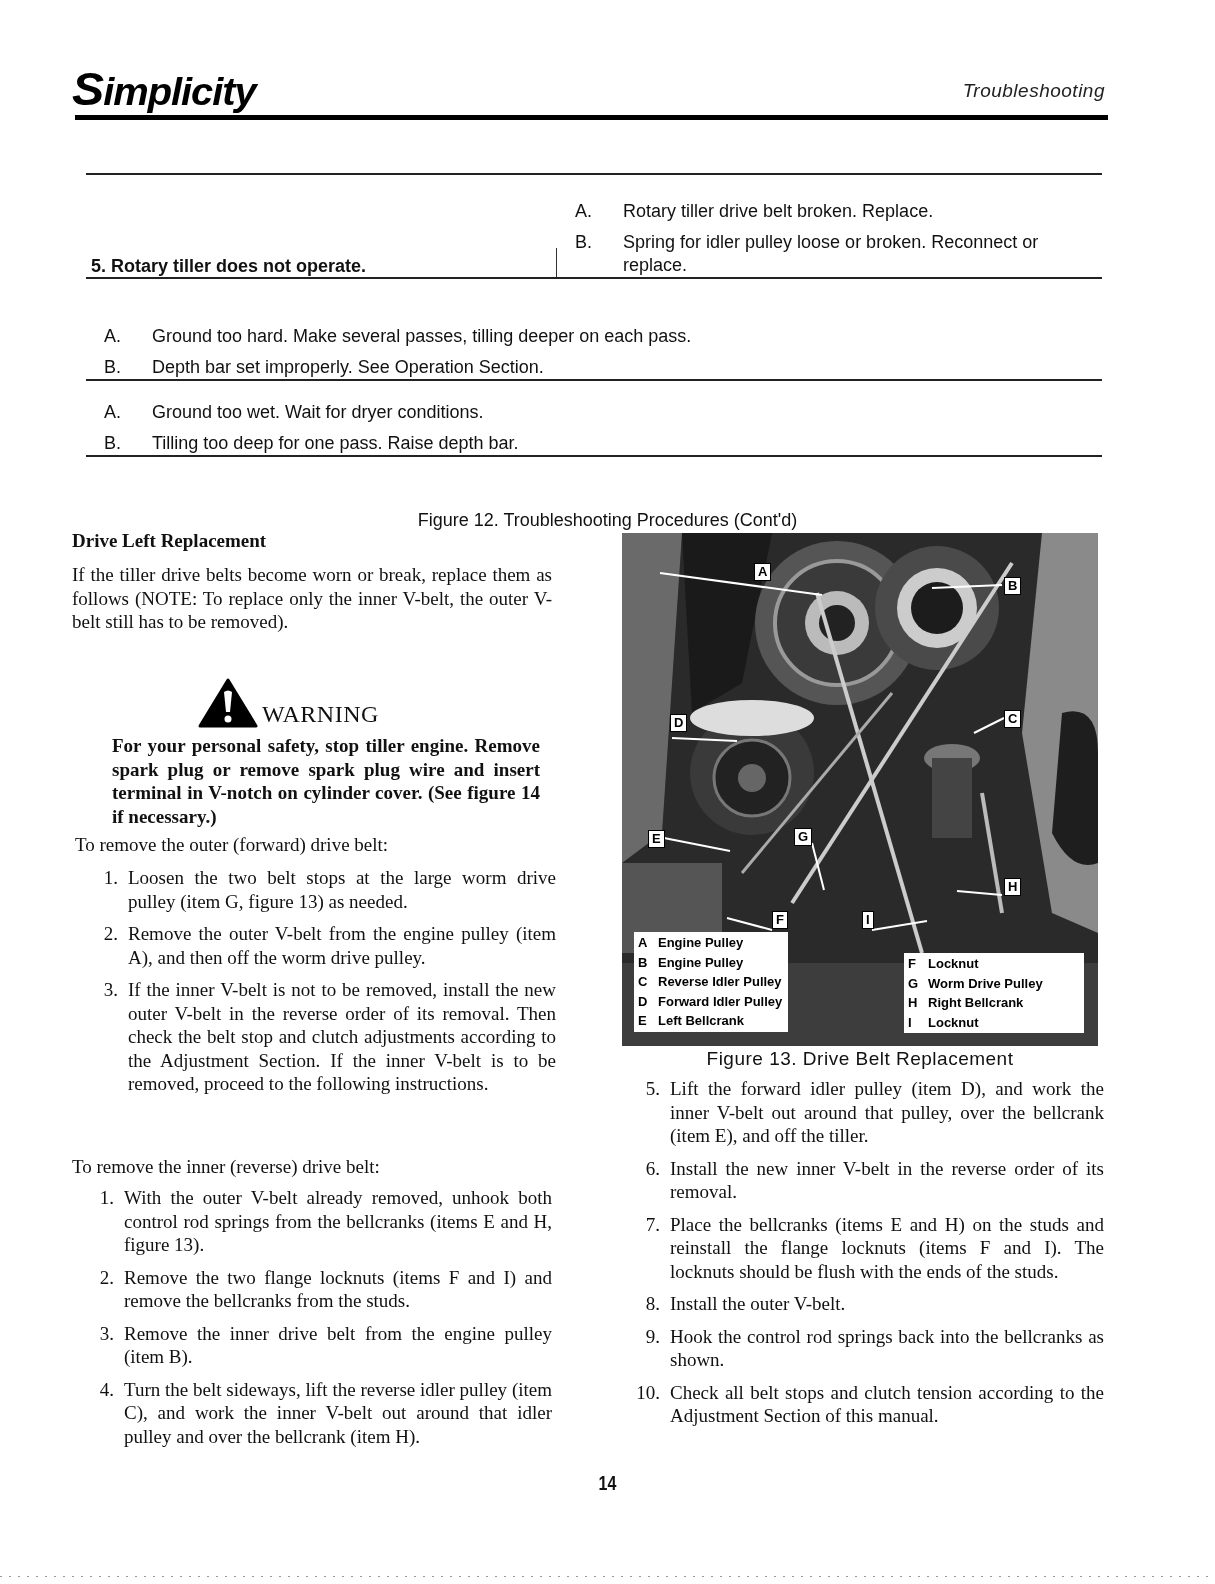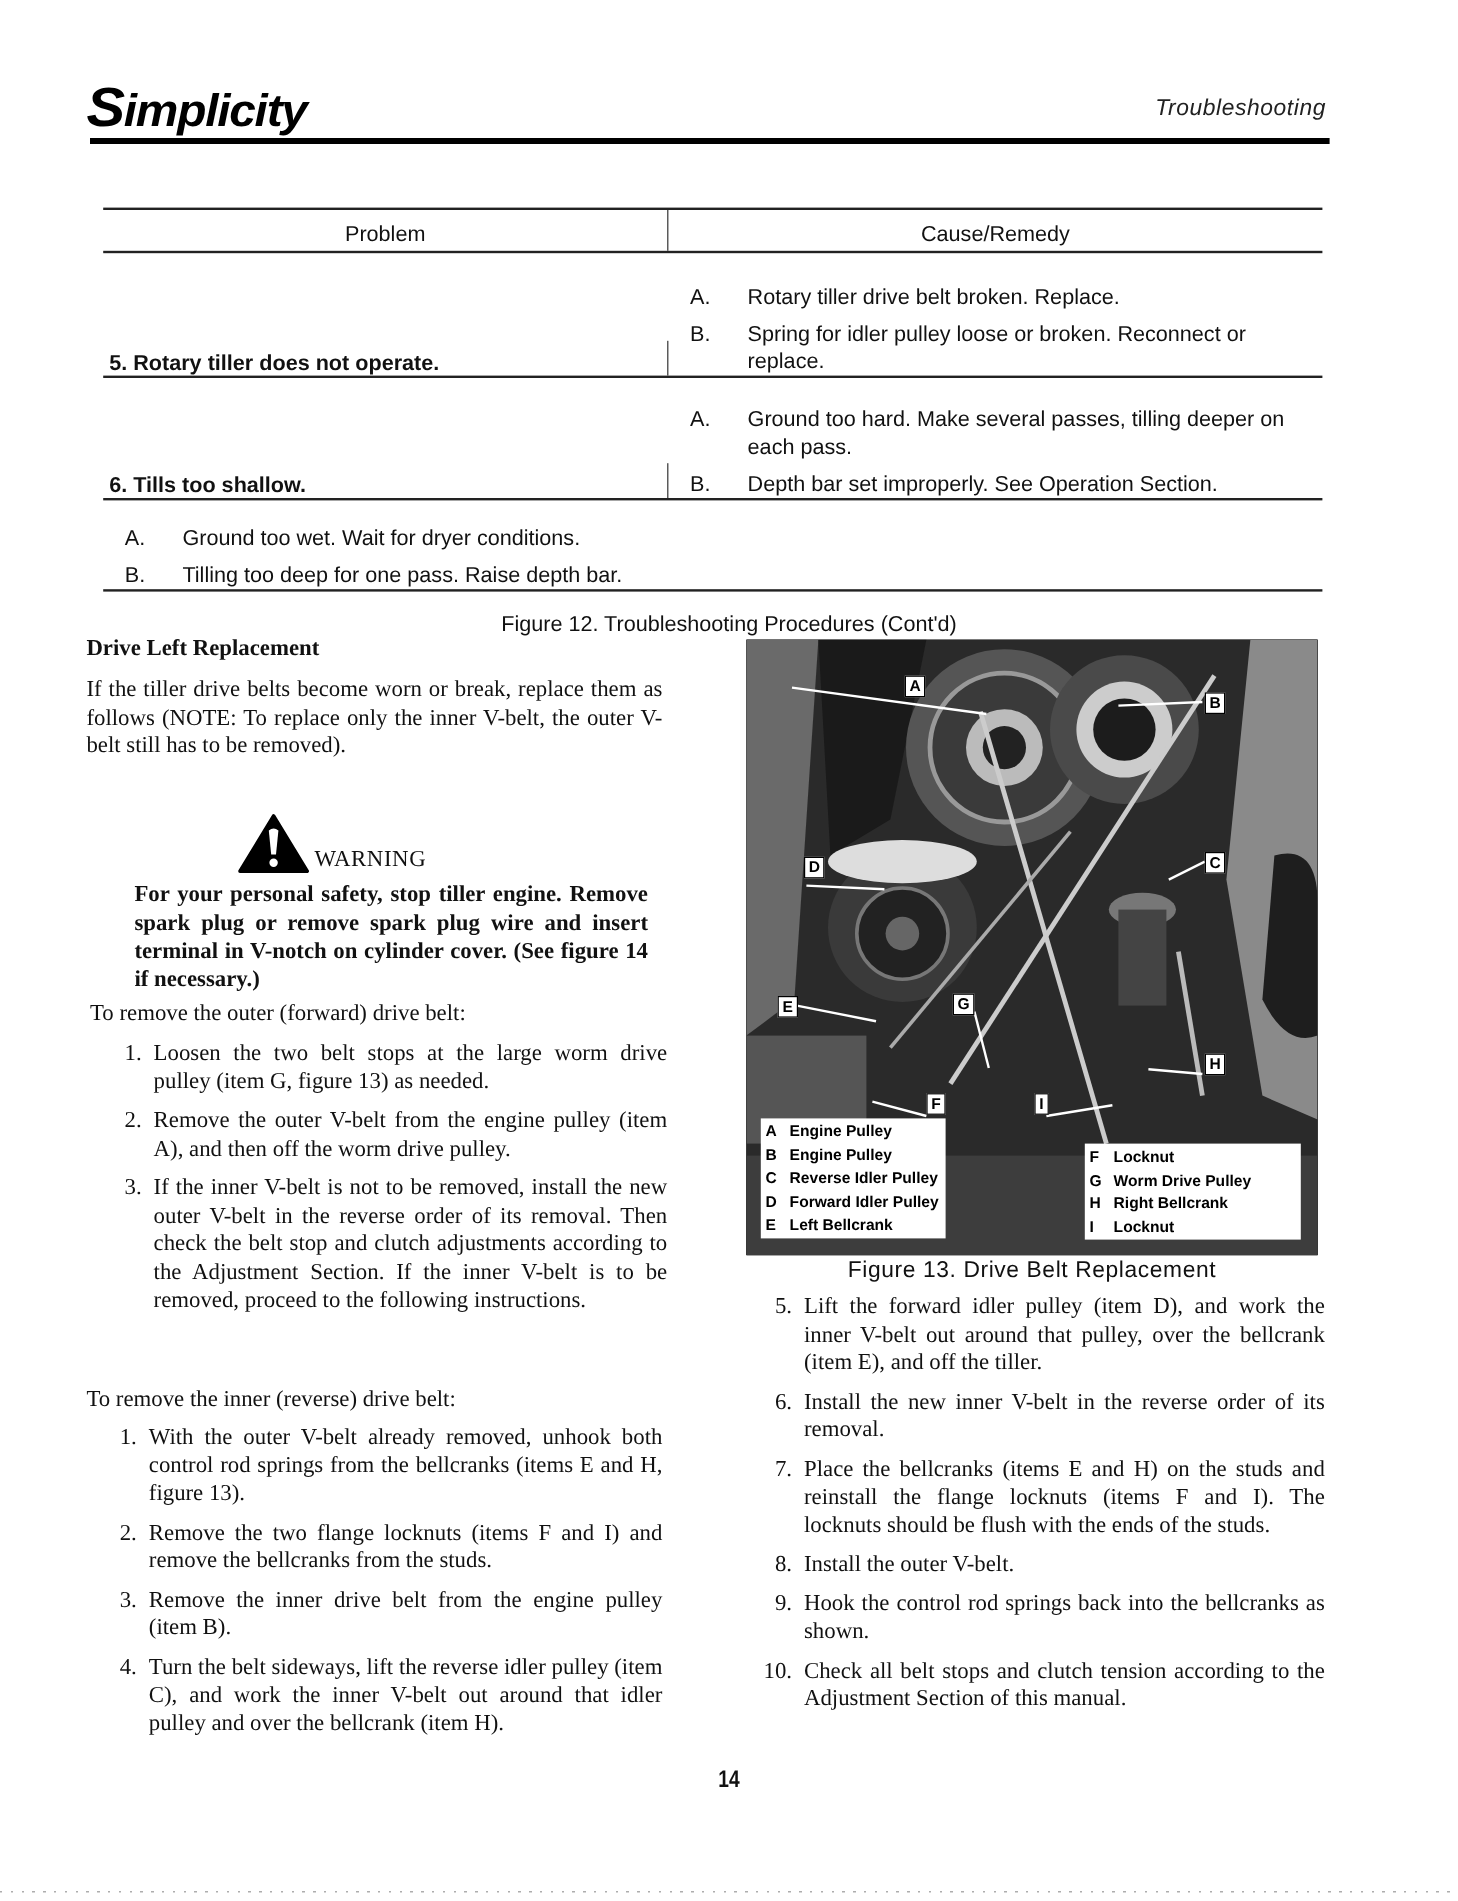--- a/index.html
+++ b/index.html
@@ -30,21 +30,21 @@
 
   .fig12-cap { left: 0; width: 1215px; top: 510px; text-align: center; font-family: "Liberation Sans", sans-serif; font-size: 18px; }
 
   
   .serif { font-family: "Liberation Serif", serif; }
   .body-text { font-size: 19px; line-height: 23.5px; color: #111; }
   .h-drive { left: 72px; top: 530px; font-weight: bold; font-size: 19px; }
   .p-intro { left: 72px; top: 563px; width: 480px; text-align: justify; }
 
   .warning-wrap { left: 198px; top: 678px; display: flex; align-items: flex-end; }
-  .warning-label { font-size: 19px; margin-left: 4px; letter-spacing: 0.5px; }
+  .warning-label { font-size: 24px; margin-left: 4px; letter-spacing: 0.5px; }
   .warn-text { left: 112px; top: 734px; width: 428px; font-weight: bold; text-align: justify; }
 
   .outer-intro { left: 75px; top: 833px; }
   ol.steps { list-style: none; margin: 0; padding: 0; }
   ol.steps li { display: flex; margin-bottom: 9px; }
   ol.steps .num { width: 30px; flex: none; text-align: right; padding-right: 10px; }
   ol.steps .txt { flex: 1; text-align: justify; }
   .outer-steps { left: 88px; top: 866px; width: 468px; }
   .inner-intro { left: 72px; top: 1155px; }
   .inner-steps { left: 84px; top: 1186px; width: 468px; }
@@ -68,41 +68,36 @@
 </style>
 </head>
 <body>
 
 <div class="abs logo"><span class="big">S</span><span>implicity</span></div>
 <div class="abs section-title">Troubleshooting</div>
 <div class="abs header-rule"></div>
 
 <div class="abs tbl">
   <div class="tbl-top"></div>
-  <div class="tbl-row tbl-head">
-    <div class="left">Problem</div>
-    <div class="right">Cause/Remedy</div>
-  </div>
 
   <div class="tbl-row r5">
     <div class="left problem">5.  Rotary tiller does not operate.</div>
     <div class="right">
       <div class="cause">
           <span class="letter">A.</span>
           <span class="text">Rotary tiller drive belt broken.  Replace.</span>
         </div>
       <div class="cause">
           <span class="letter">B.</span>
           <span class="text">Spring for idler pulley loose or broken.  Reconnect or replace.</span>
         </div>
     </div>
   </div>
 
   <div class="tbl-row r6">
-    <div class="left problem">6.  Tills too shallow.</div>
     <div class="right">
       <div class="cause">
           <span class="letter">A.</span>
           <span class="text">Ground too hard.  Make several passes, tilling deeper on each pass.</span>
         </div>
       <div class="cause">
           <span class="letter">B.</span>
           <span class="text">Depth bar set improperly.  See Operation Section.</span>
         </div>
     </div>

